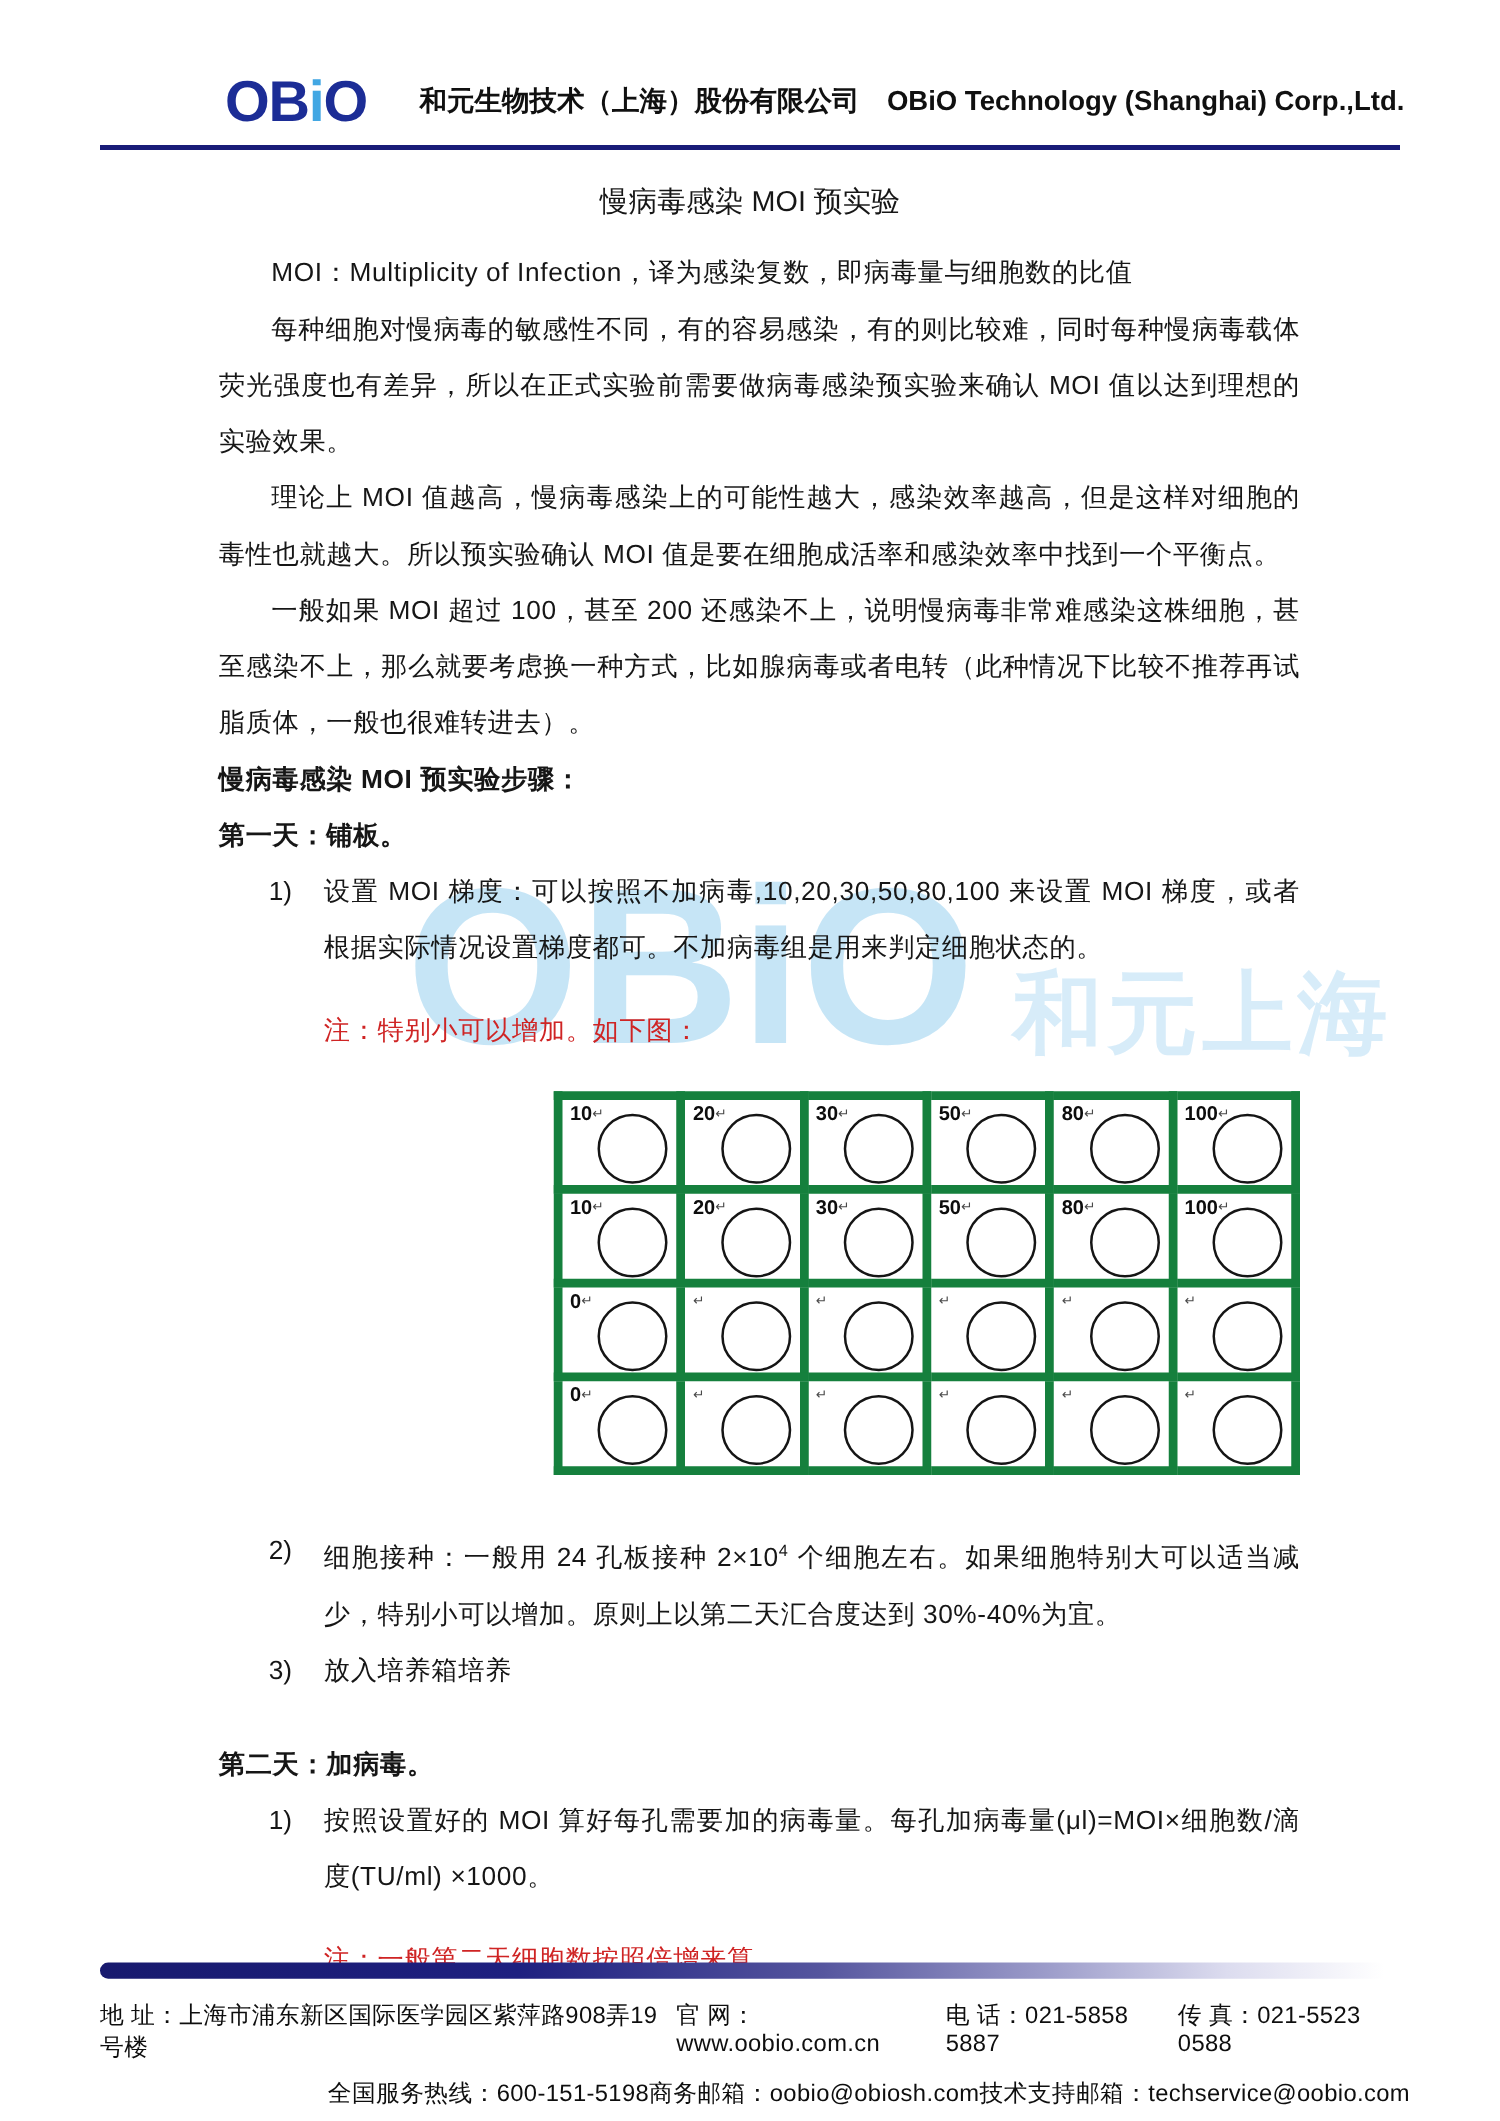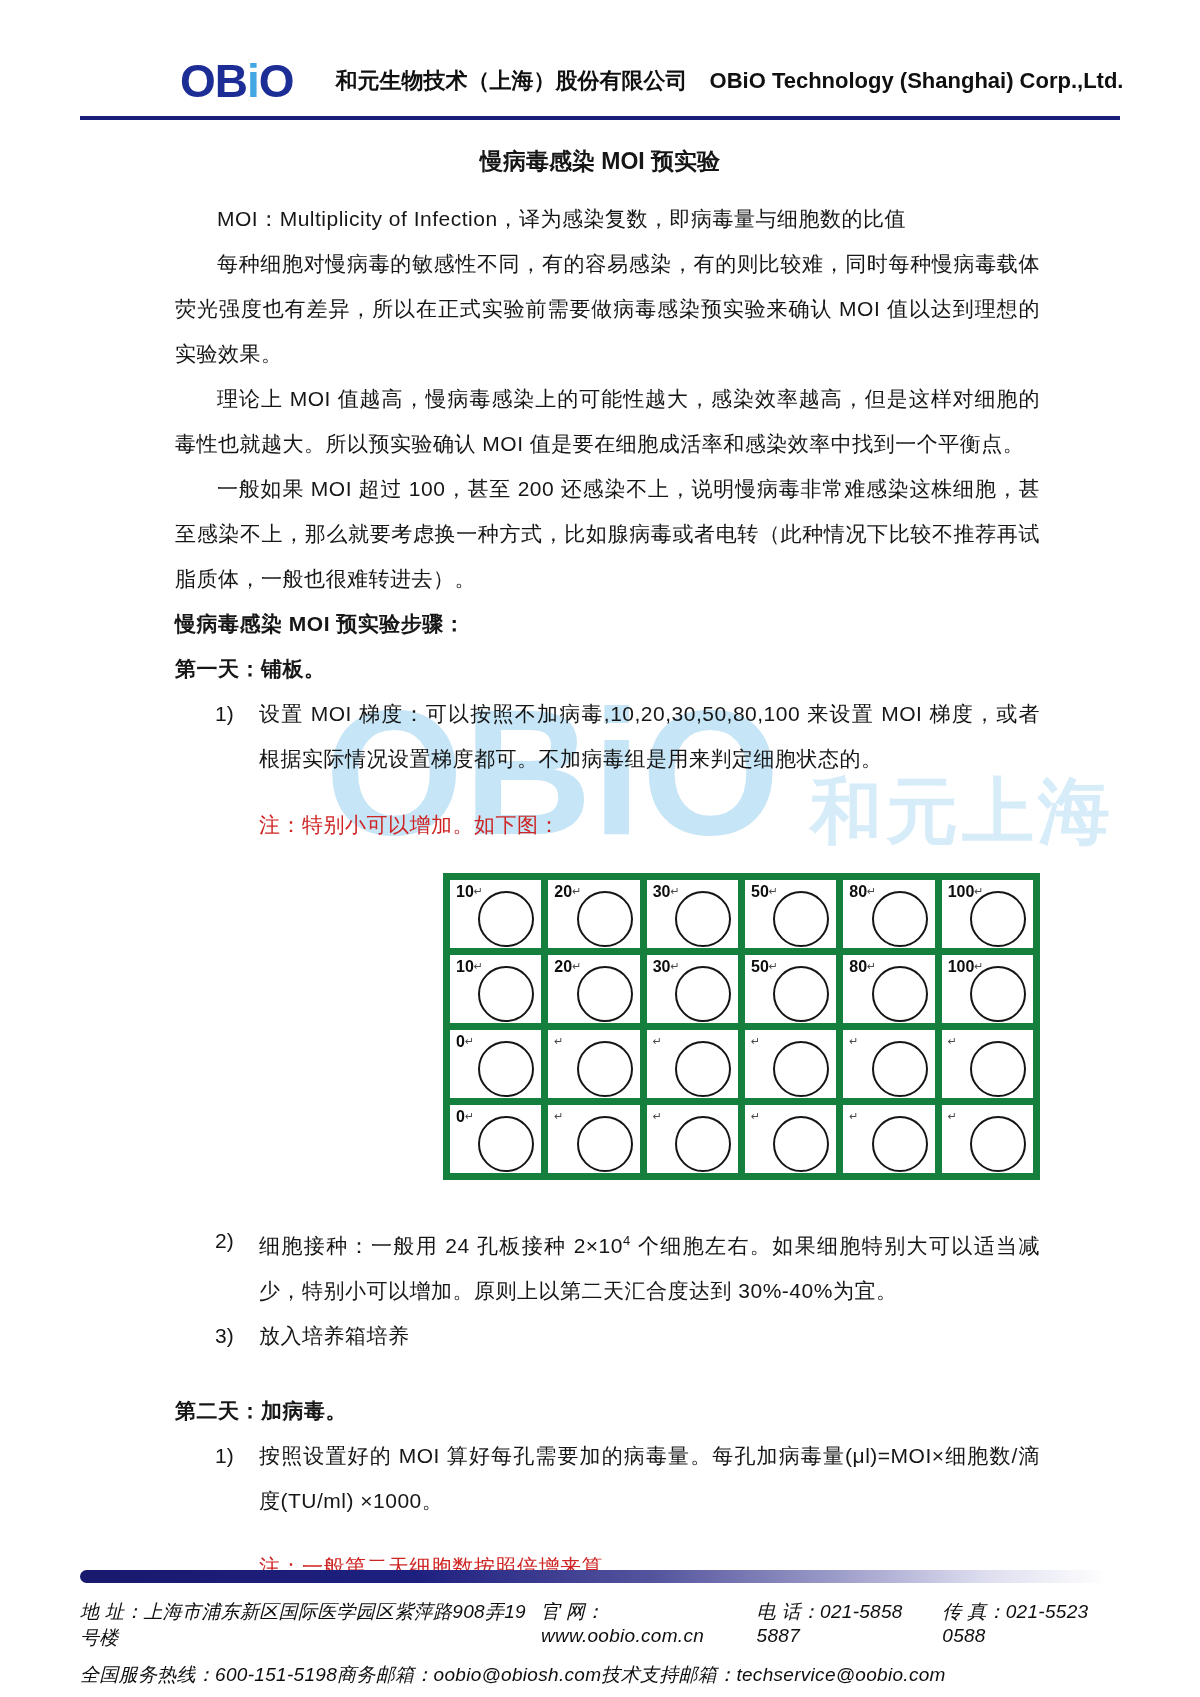--- a/index.html
+++ b/index.html
@@ -14,21 +14,21 @@
   .doc-header { padding-top:54px; }
   .header-row { display:flex; align-items:center; height:54px; }
   .logo { margin-left:100px; font-size:46px; font-weight:bold; letter-spacing:-1px; line-height:1; }
   .logo .navy { color:#1c2d96; }
   .logo .lblue { color:#42a7e3; }
   .company { margin-left:42px; font-size:22px; font-weight:600; color:#101010; white-space:nowrap; }
   .company .en { margin-left:22px; font-weight:600; }
   .header-rule { margin-top:8px; height:4px; background:#191c78; }
 
   
-  .doc-title { text-align:center; font-size:23px; font-weight:bold; margin-top:18px; line-height:46px; }
+  .doc-title { text-align:center; font-size:23px; font-weight:normal; margin-top:18px; line-height:46px; }
 
   
   .body-text { margin-top:12px; margin-left:95px; width:865px; font-size:21px; line-height:45px; }
   .para { margin:0; text-indent:2em; text-align:justify; letter-spacing:0.5px; }
   .heading { margin:0; font-weight:bold; letter-spacing:0.5px; }
   .li { display:flex; margin-left:40px; }
   .li-num { width:44px; flex:0 0 44px; }
   .li-text { flex:1; text-align:justify; letter-spacing:0.5px; }
   .red-note { margin-left:84px; color:#cf2424; letter-spacing:0.5px; }
   sup { font-size:13px; }
@@ -51,21 +51,21 @@
   .watermark { position:absolute; left:325px; top:688px; z-index:0; display:flex; align-items:flex-end; gap:30px; pointer-events:none; }
   .wm-main { font-size:178px; font-weight:bold; line-height:0.95; color:rgba(118,193,233,0.42); letter-spacing:0; }
   .wm-sub { font-size:72px; font-weight:bold; line-height:1; margin-bottom:10px; color:rgba(150,205,238,0.38); letter-spacing:4px; }
 
   
   .doc-footer { position:absolute; left:80px; top:1570px; width:1048px; z-index:1; }
   .footer-bar {
     height:13px; border-radius:7px 0 0 7px;
     background:linear-gradient(90deg,#181a6e 0%,#1e2080 32%,#55559e 55%,#9b9bc9 72%,#dcdcef 86%,#ffffff 98%);
   }
-  .footer-line { display:flex; justify-content:flex-start; font-size:19px; color:#0e0e0e; letter-spacing:0.3px;font-style:italic; }
+  .footer-line { display:flex; justify-content:flex-end; font-size:19px; color:#0e0e0e; letter-spacing:0.3px; }
   .footer-line.l1 { margin-top:16px; }
   .footer-line.l2 { margin-top:11px; }
 </style>
 </head>
 <body>
 
 <div class="page">
 
   <div class="watermark">
     <span class="wm-main">OBiO</span>

